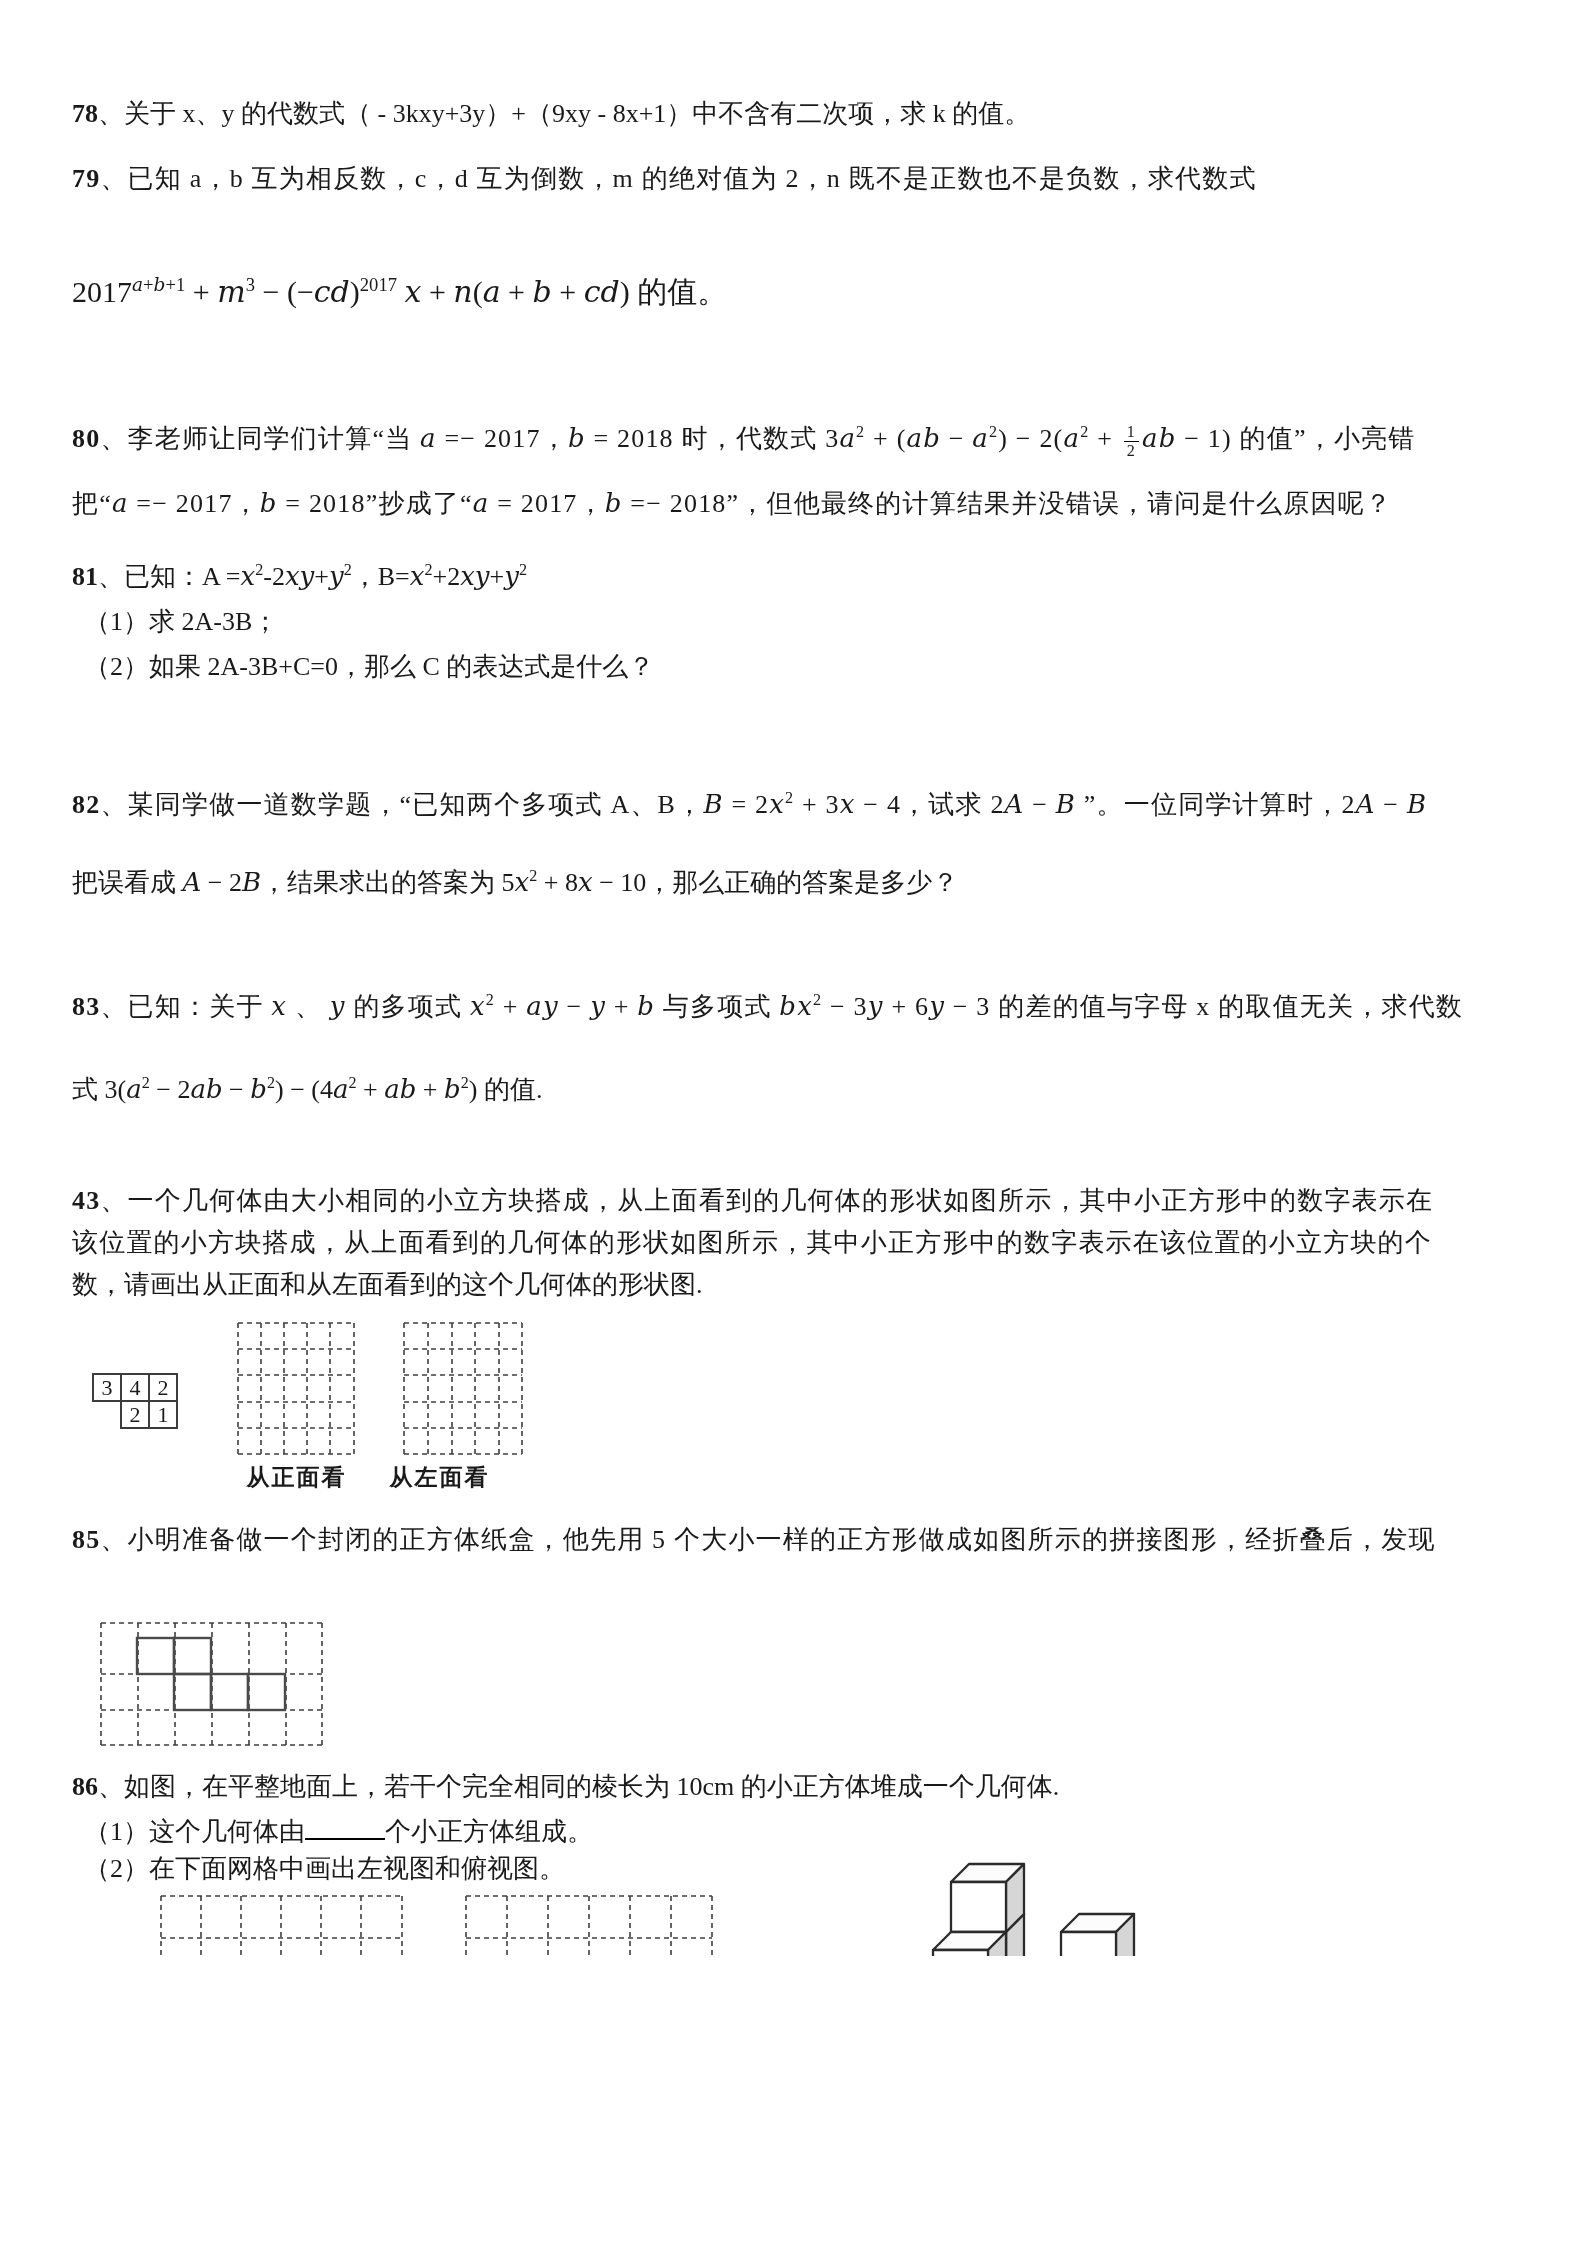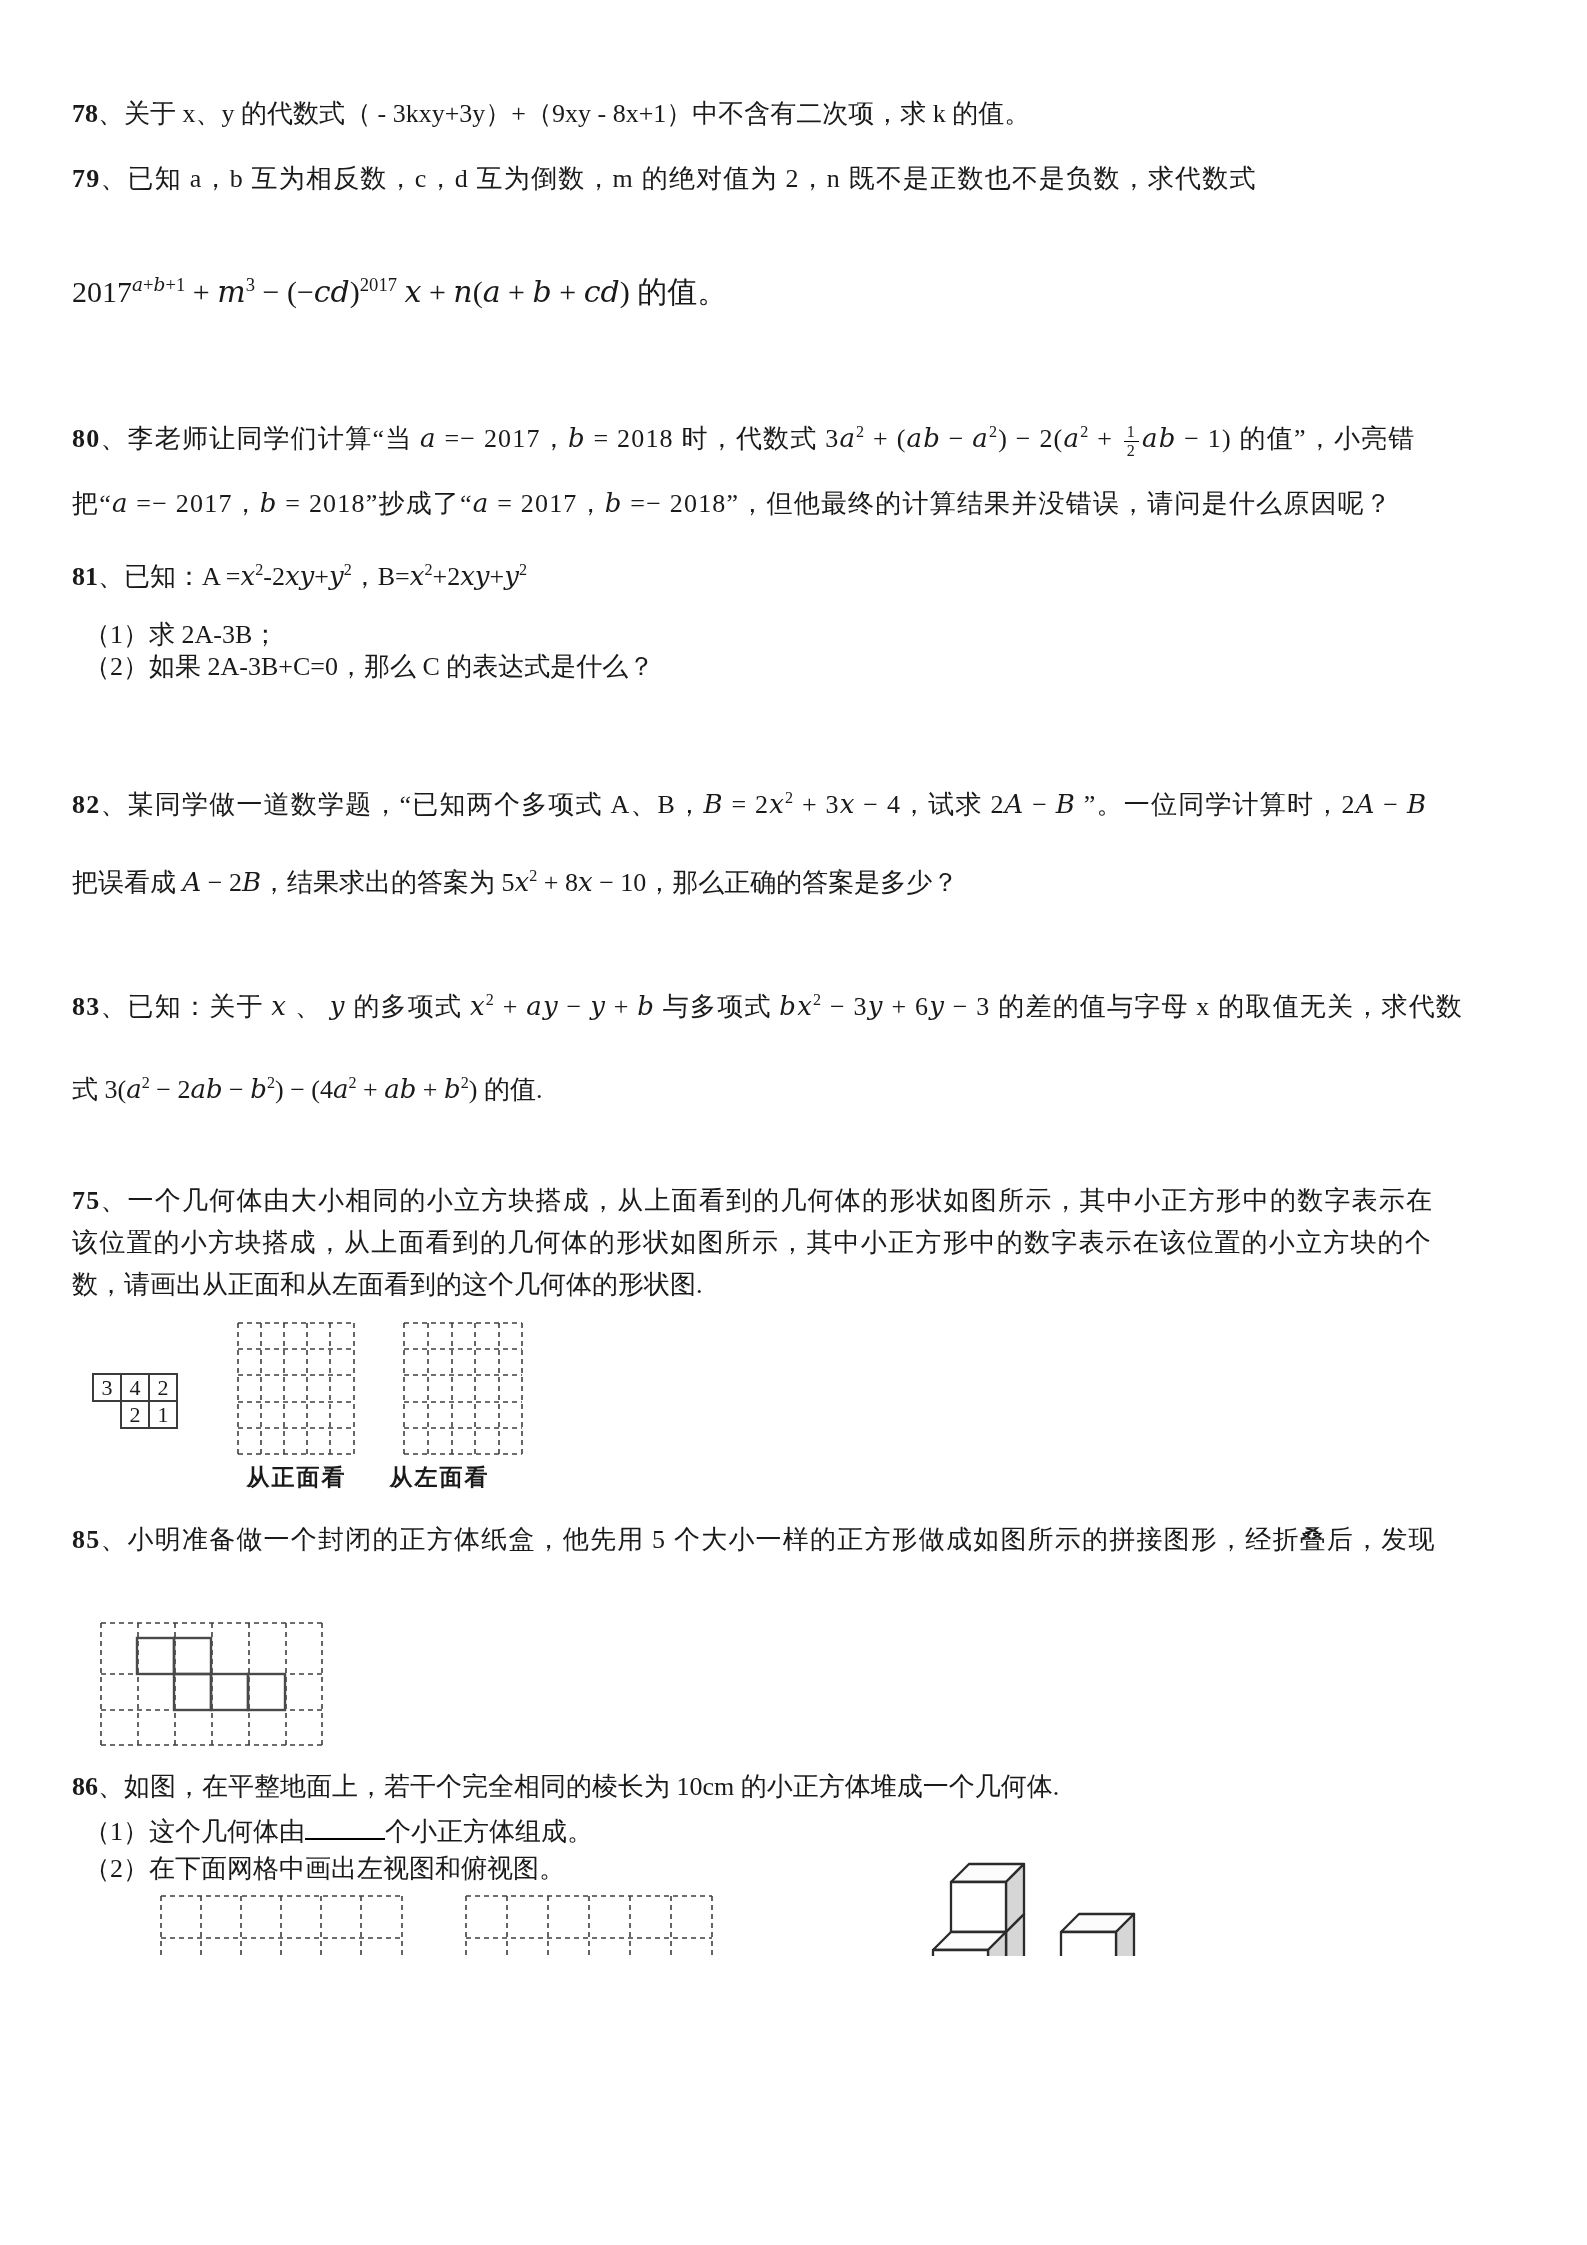--- a/index.html
+++ b/index.html
@@ -74,30 +74,30 @@
   <div class="line just" style="top:162px"><b>79</b>、已知 a，b 互为相反数，c，d 互为倒数，m 的绝对值为 2，n 既不是正数也不是负数，求代数式</div>
   <div class="line formula" style="top:272px">2017<sup><i>a</i>+<i>b</i>+1</sup> + <i>m</i><sup>3</sup> − (−<i>cd</i>)<sup>2017</sup> <i>x</i> + <i>n</i>(<i>a</i> + <i>b</i> + <i>cd</i>) 的值。</div>
 
   <div class="line just" style="top:422px"><b>80</b>、李老师让同学们计算“当 <i>a</i> =− 2017，<i>b</i> = 2018 时，代数式 3<i>a</i><sup>2</sup> + (<i>ab</i> − <i>a</i><sup>2</sup>) − 2(<i>a</i><sup>2</sup> + <span class="frac">
         <span class="fn">1</span>
         <span class="fd">2</span>
       </span><i>ab</i> − 1) 的值”，小亮错</div>
   <div class="line just" style="top:487px">把“<i>a</i> =− 2017，<i>b</i> = 2018”抄成了“<i>a</i> = 2017，<i>b</i> =− 2018”，但他最终的计算结果并没错误，请问是什么原因呢？</div>
 
   <div class="line" style="top:560px"><b>81</b>、已知：A =<i>x</i><sup>2</sup>-2<i>xy</i>+<i>y</i><sup>2</sup>，B=<i>x</i><sup>2</sup>+2<i>xy</i>+<i>y</i><sup>2</sup></div>
-  <div class="line sub" style="top:618px">（1）求 2A-3B；</div>
+  <div class="line sub" style="top:605px">（1）求 2A-3B；</div>
   <div class="line sub" style="top:650px">（2）如果 2A-3B+C=0，那么 C 的表达式是什么？</div>
 
   <div class="line just" style="top:788px"><b>82</b>、某同学做一道数学题，“已知两个多项式 A、B，<i>B</i> = 2<i>x</i><sup>2</sup> + 3<i>x</i> − 4，试求 2<i>A</i> − <i>B</i> ”。一位同学计算时，2<i>A</i> − <i>B</i></div>
   <div class="line" style="top:866px">把误看成 <i>A</i> − 2<i>B</i>，结果求出的答案为 5<i>x</i><sup>2</sup> + 8<i>x</i> − 10，那么正确的答案是多少？</div>
 
   <div class="line just" style="top:990px"><b>83</b>、已知：关于 <i>x</i> 、 <i>y</i> 的多项式 <i>x</i><sup>2</sup> + <i>ay</i> − <i>y</i> + <i>b</i> 与多项式 <i>bx</i><sup>2</sup> − 3<i>y</i> + 6<i>y</i> − 3 的差的值与字母 x 的取值无关，求代数</div>
   <div class="line" style="top:1073px">式 3(<i>a</i><sup>2</sup> − 2<i>ab</i> − <i>b</i><sup>2</sup>) − (4<i>a</i><sup>2</sup> + <i>ab</i> + <i>b</i><sup>2</sup>) 的值.</div>
 
-  <div class="line just" style="top:1184px"><b>75</b>、一个几何体由大小相同的小立方块搭成，从上面看到的几何体的形状如图所示，其中小正方形中的数字表示在</div>
+  <div class="line just" style="top:1184px"><b>43</b>、一个几何体由大小相同的小立方块搭成，从上面看到的几何体的形状如图所示，其中小正方形中的数字表示在</div>
   <div class="line" style="top:1268px">数，请画出从正面和从左面看到的这个几何体的形状图.</div>
   <div class="line just" style="top:1226px">该位置的小方块搭成，从上面看到的几何体的形状如图所示，其中小正方形中的数字表示在该位置的小立方块的个</div>
 
   <div class="numtable">
     <div class="cell" style="left:0;top:0">3</div>
     <div class="cell" style="left:28px;top:0">4</div>
     <div class="cell" style="left:56px;top:0">2</div>
     <div class="cell" style="left:28px;top:27px">2</div>
     <div class="cell" style="left:56px;top:27px">1</div>
   </div>

